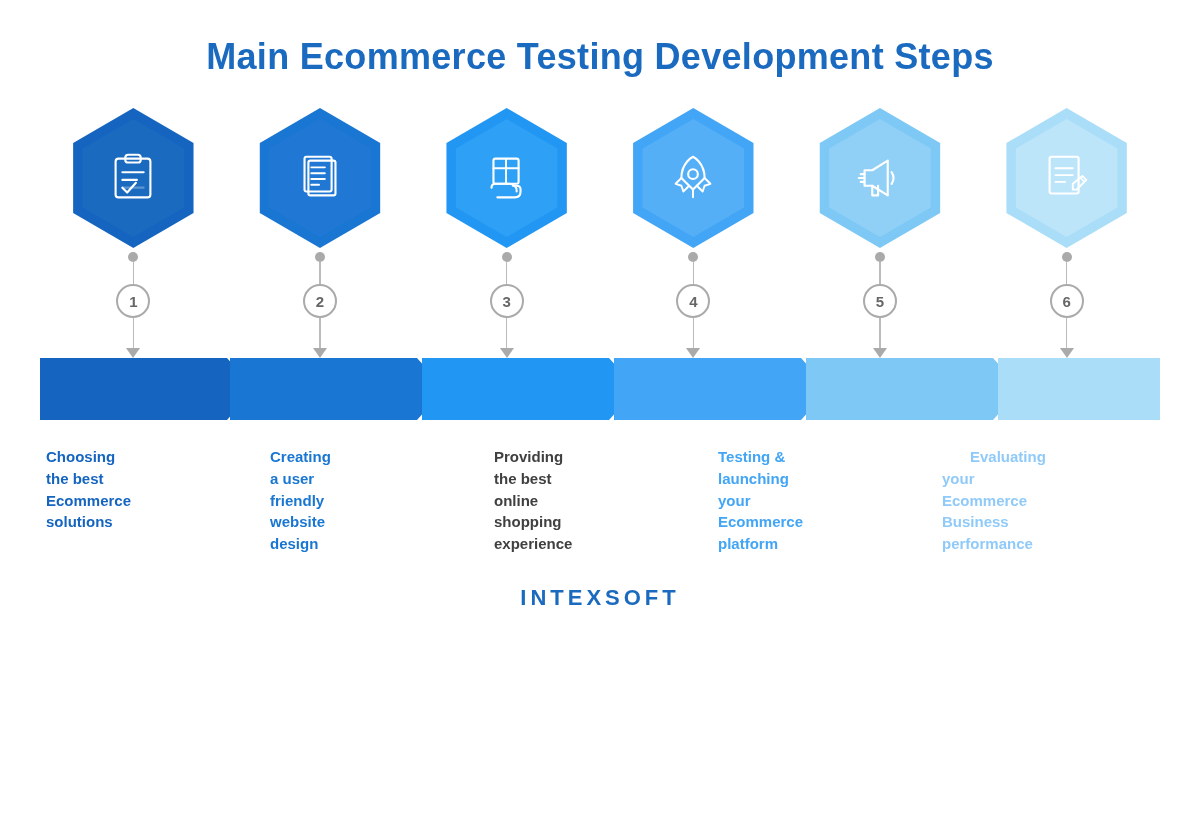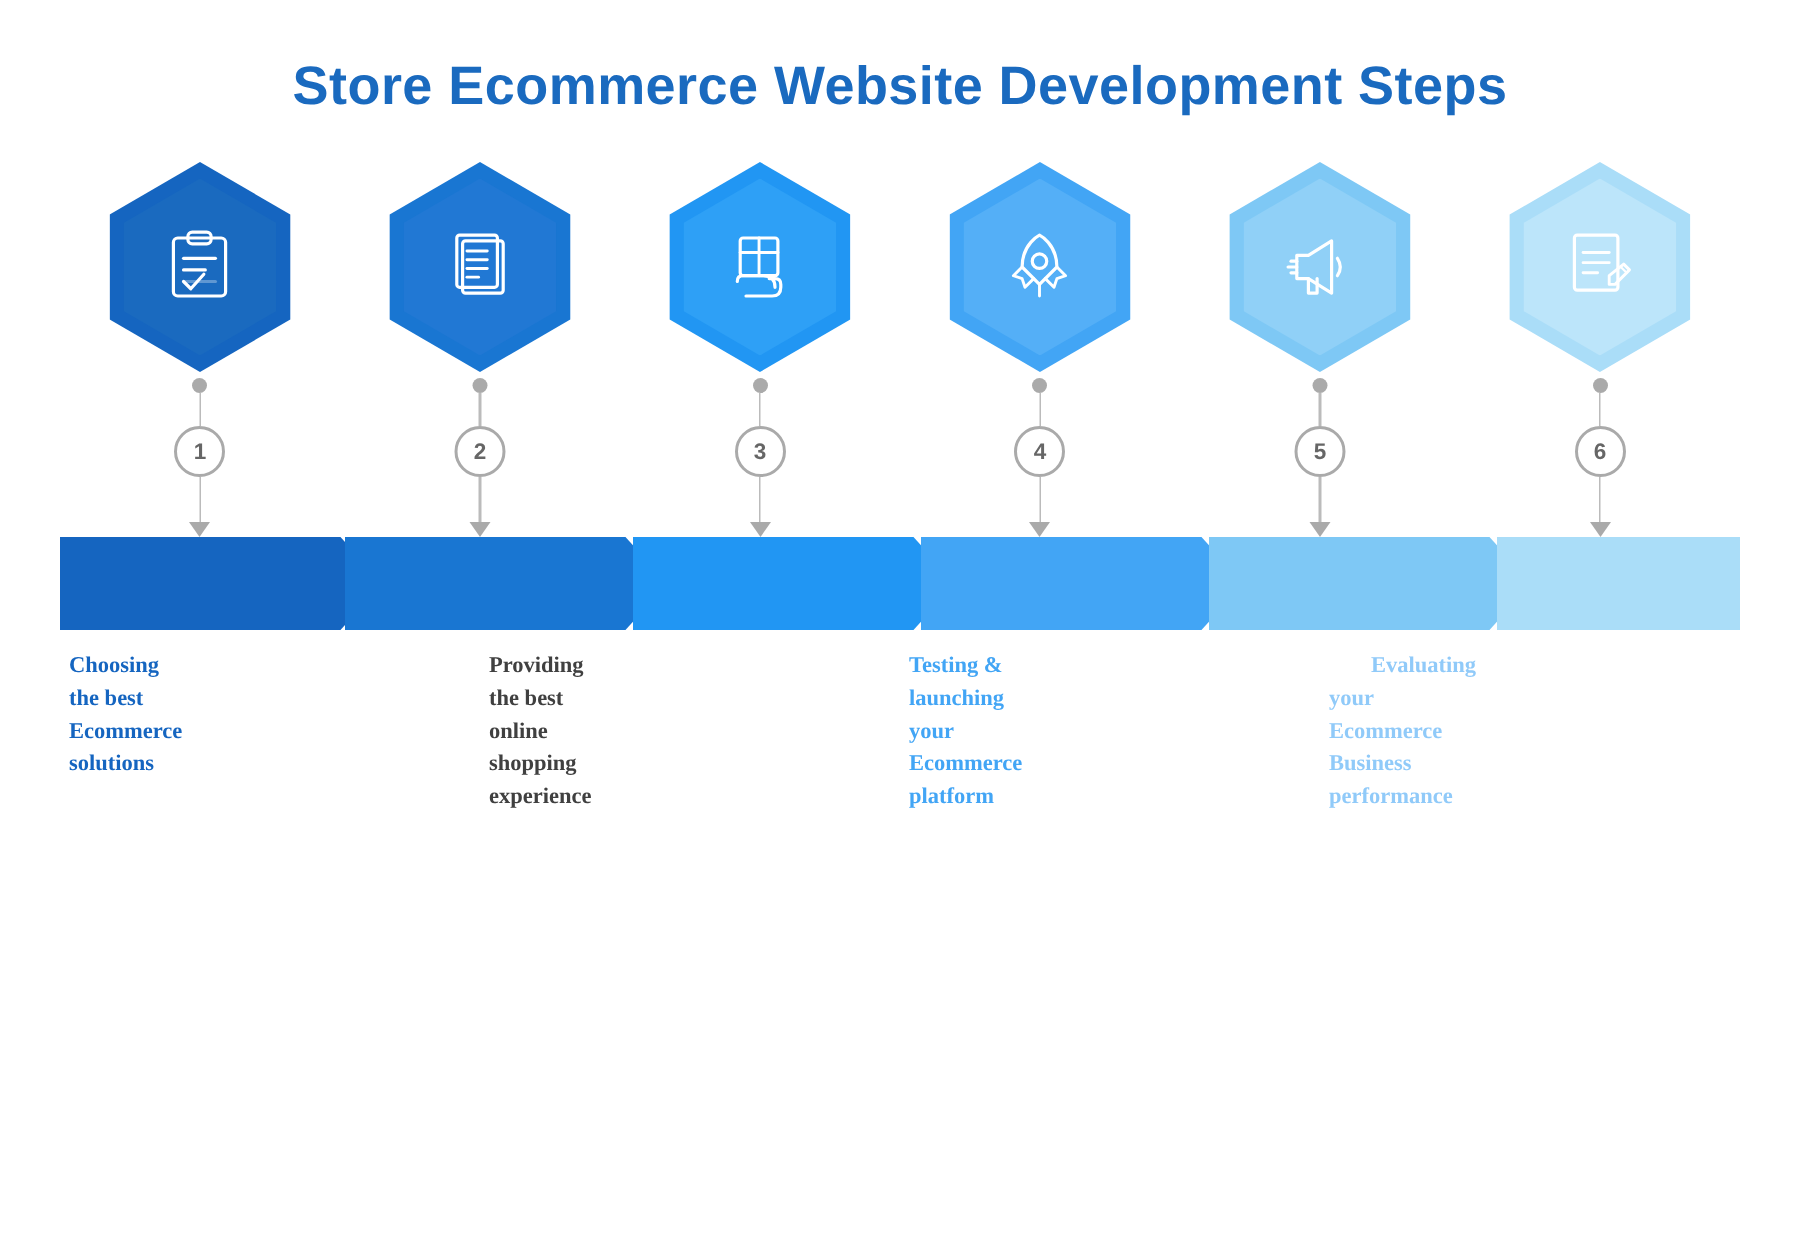--- a/index.html
+++ b/index.html
@@ -83,26 +83,25 @@
 
     
     .labels-row {
       display: flex;
       flex-direction: row;
       width: 1120px;
     }
 
     .label-cell {
       flex: 1;
-      padding-top: 14px;
+      padding-top: 26px;
       padding-left: 6px;
       font-size: 15px;
       font-weight: 700;
       line-height: 1.42;
-      font-family: Liberation Serif, serif;
     }
 
     .label-cell:nth-child(1) { color: #1565c0; }
     .label-cell:nth-child(2) { color: #1976d2; }
     .label-cell:nth-child(3) { color: #2196f3; }
     .label-cell:nth-child(4) { color: #42a5f5; }
     .label-cell:nth-child(5) { color: #64b5f6; }
     .label-cell:nth-child(6) { color: #90caf9; }
 
     
@@ -167,21 +166,21 @@
       border-right: 7px solid transparent;
       border-top: 10px solid #aaa;
     }
 
   </style>
 </head>
 <body>
 
 <div class="main-content">
 
-  <h1 class="page-title">Store Ecommerce Website Development Steps</h1>
+  <h1 class="page-title">Main Ecommerce Testing Development Steps</h1>
 
   <div class="icons-row">
 
     <div class="icon-col">
       <div class="hex-wrapper">
         <div class="hex-outer" style="background:#1565c0;">
           <div class="hex-inner" style="background:#1a6abf;">
             <svg class="icon-svg" viewBox="0 0 60 60">
 
               <rect x="12" y="10" width="36" height="40" rx="3" stroke="white" stroke-width="2.2" fill="none"></rect>
@@ -334,20 +333,27 @@
   </div>
 
   <div class="labels-row">
     <div class="label-cell">
       <span style="color:#1565c0; font-size:15px; font-weight:700; line-height:1.45; white-space:pre-line;">Choosing
 the best
 Ecommerce
 solutions</span>
     </div>
     <div class="label-cell">
+      <span style="color:#1976d2; font-size:15px; font-weight:700; line-height:1.45; white-space:pre-line;">Creating
+a user
+friendly
+website
+design</span>
+    </div>
+    <div class="label-cell">
       <span style="color:#404040; font-size:15px; font-weight:700; line-height:1.45; white-space:pre-line;">Providing
 the best
 online
 shopping
 experience</span>
     </div>
     <div class="label-cell">
       <span style="color:#42a5f5; font-size:15px; font-weight:700; line-height:1.45; white-space:pre-line;">Testing &amp;
 launching
 your
@@ -356,14 +362,17 @@
     </div>
     <div class="label-cell">
       <span style="color:#90caf9; font-size:15px; font-weight:700; line-height:1.45; white-space:pre-line;margin-left:28px;">Evaluating
 your
 Ecommerce
 Business
 performance</span>
     </div>
   </div>
 
+  <div class="brand-footer">
+    <span style="font-size:22px; font-weight:900; color:#1a6abf; letter-spacing:4px; font-family: Arial, sans-serif;">INTEXSOFT</span>
+  </div>
 
 </div>
 
 </body></html>

